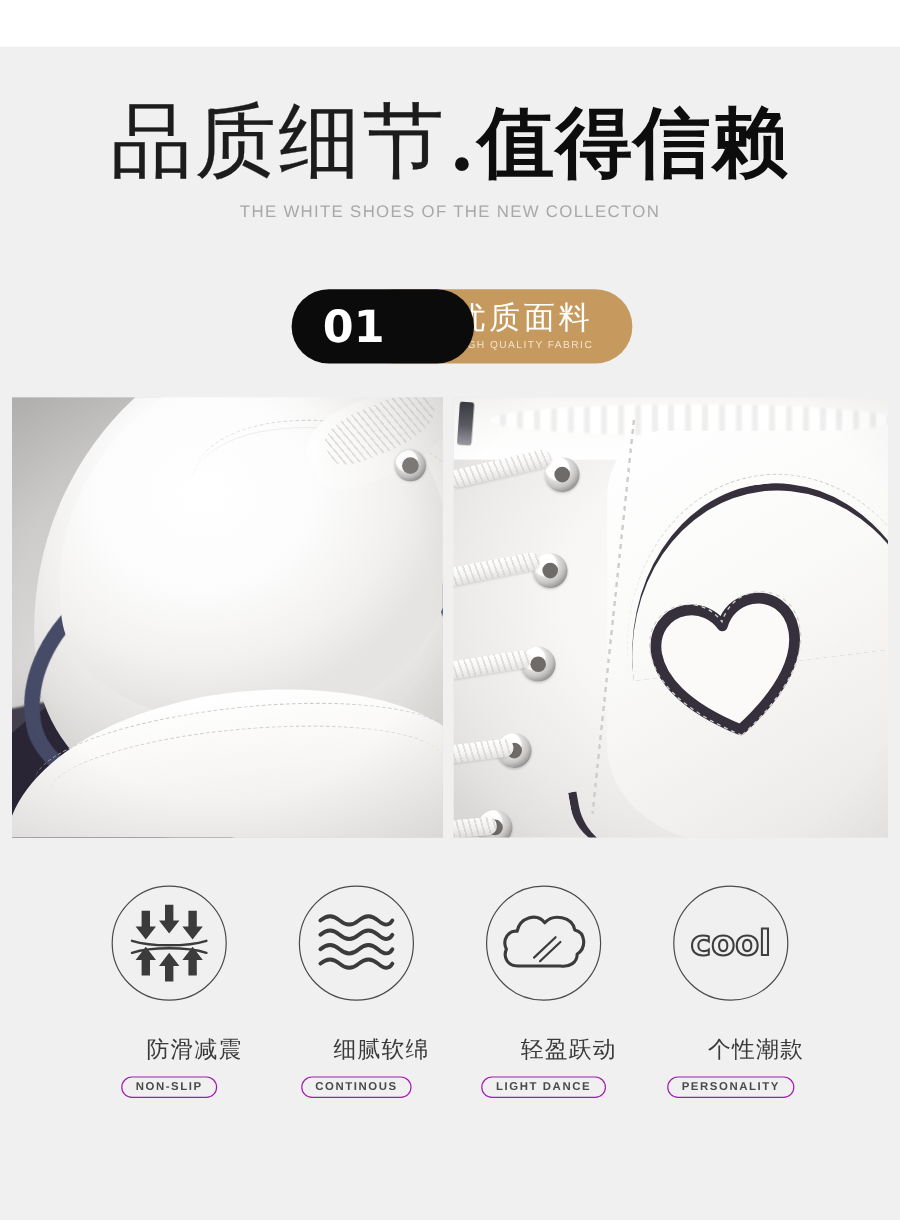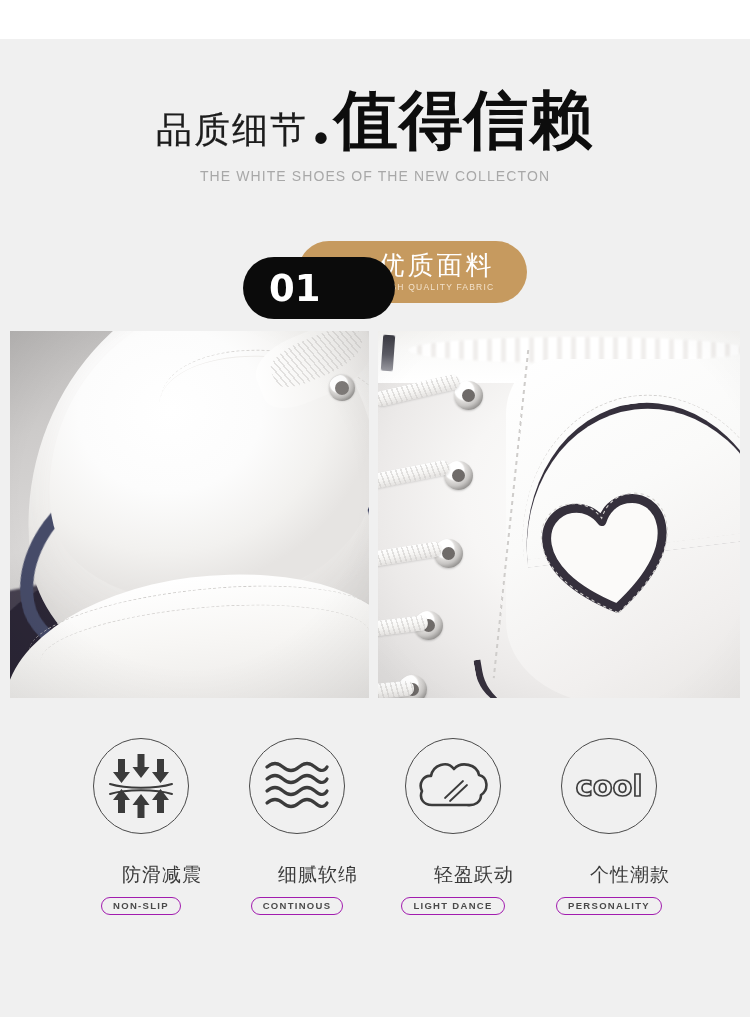--- a/index.html
+++ b/index.html
@@ -18,21 +18,21 @@
     position:absolute; left:0; top:0; width:750px; height:39px; background:#ffffff;
   }
 
   
   .headline {
     position:absolute; left:0; top:88px; width:750px;
     text-align:center; white-space:nowrap;
     line-height:1;
   }
   .headline .hl-thin {
-    font-size:36px; font-weight:300; color:#1c1c1c;
+    font-size:68px; font-weight:300; color:#1c1c1c;
     letter-spacing:2px;
     font-family:Liberation Mono, monospace;
     -webkit-text-stroke:0.2px #1c1c1c;
   }
   .headline .hl-dot {
     font-size:40px; color:#111; vertical-align:middle;
     padding:0 6px; font-weight:700;
   }
   .headline .hl-bold {
     font-size:64px; font-weight:900; color:#0d0d0d;
@@ -60,21 +60,21 @@
   }
   .badge-gold .bg-cn {
     color:#ffffff; font-size:26px; letter-spacing:3px; line-height:1.05;
     font-weight:400; font-family:"DejaVu Sans","Liberation Sans",sans-serif;
   }
   .badge-gold .bg-en {
     color:#f3e2cb; font-size:8.5px; letter-spacing:1.2px; margin-top:3px;
     font-family:"Liberation Sans",sans-serif;
   }
   .badge-black {
-    position:absolute; left:0; top:16px; width:152px; height:62px;
+    position:absolute; left:0; top:0; width:152px; height:62px;
     background:#0b0b0b; border-radius:31px;
     display:flex; align-items:center; padding-left:26px;
   }
   .badge-black .bg-num {
     color:#ffffff; font-size:37px; font-weight:700; letter-spacing:0px;
     font-family:"DejaVu Sans","Liberation Sans",sans-serif;
   }
 
   
   .photos {

